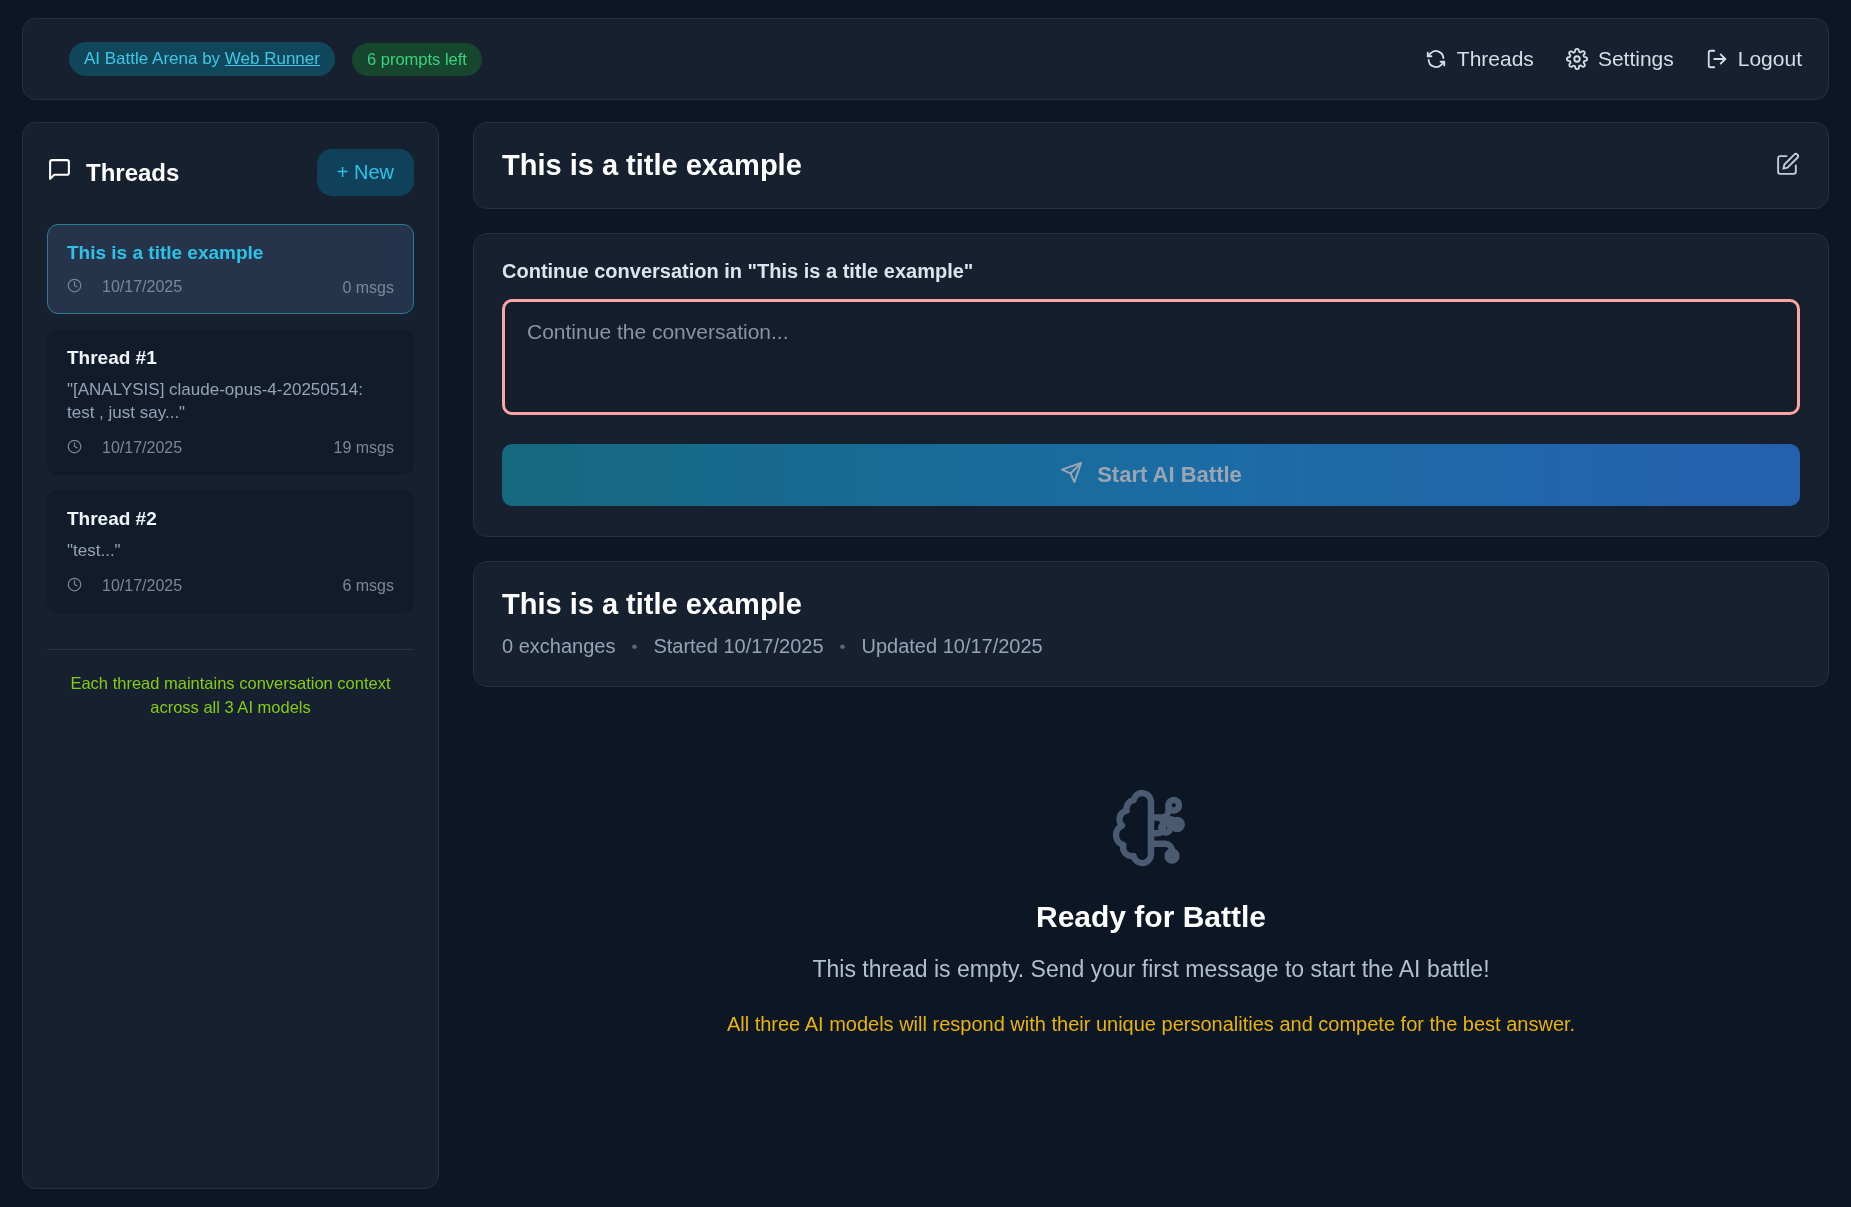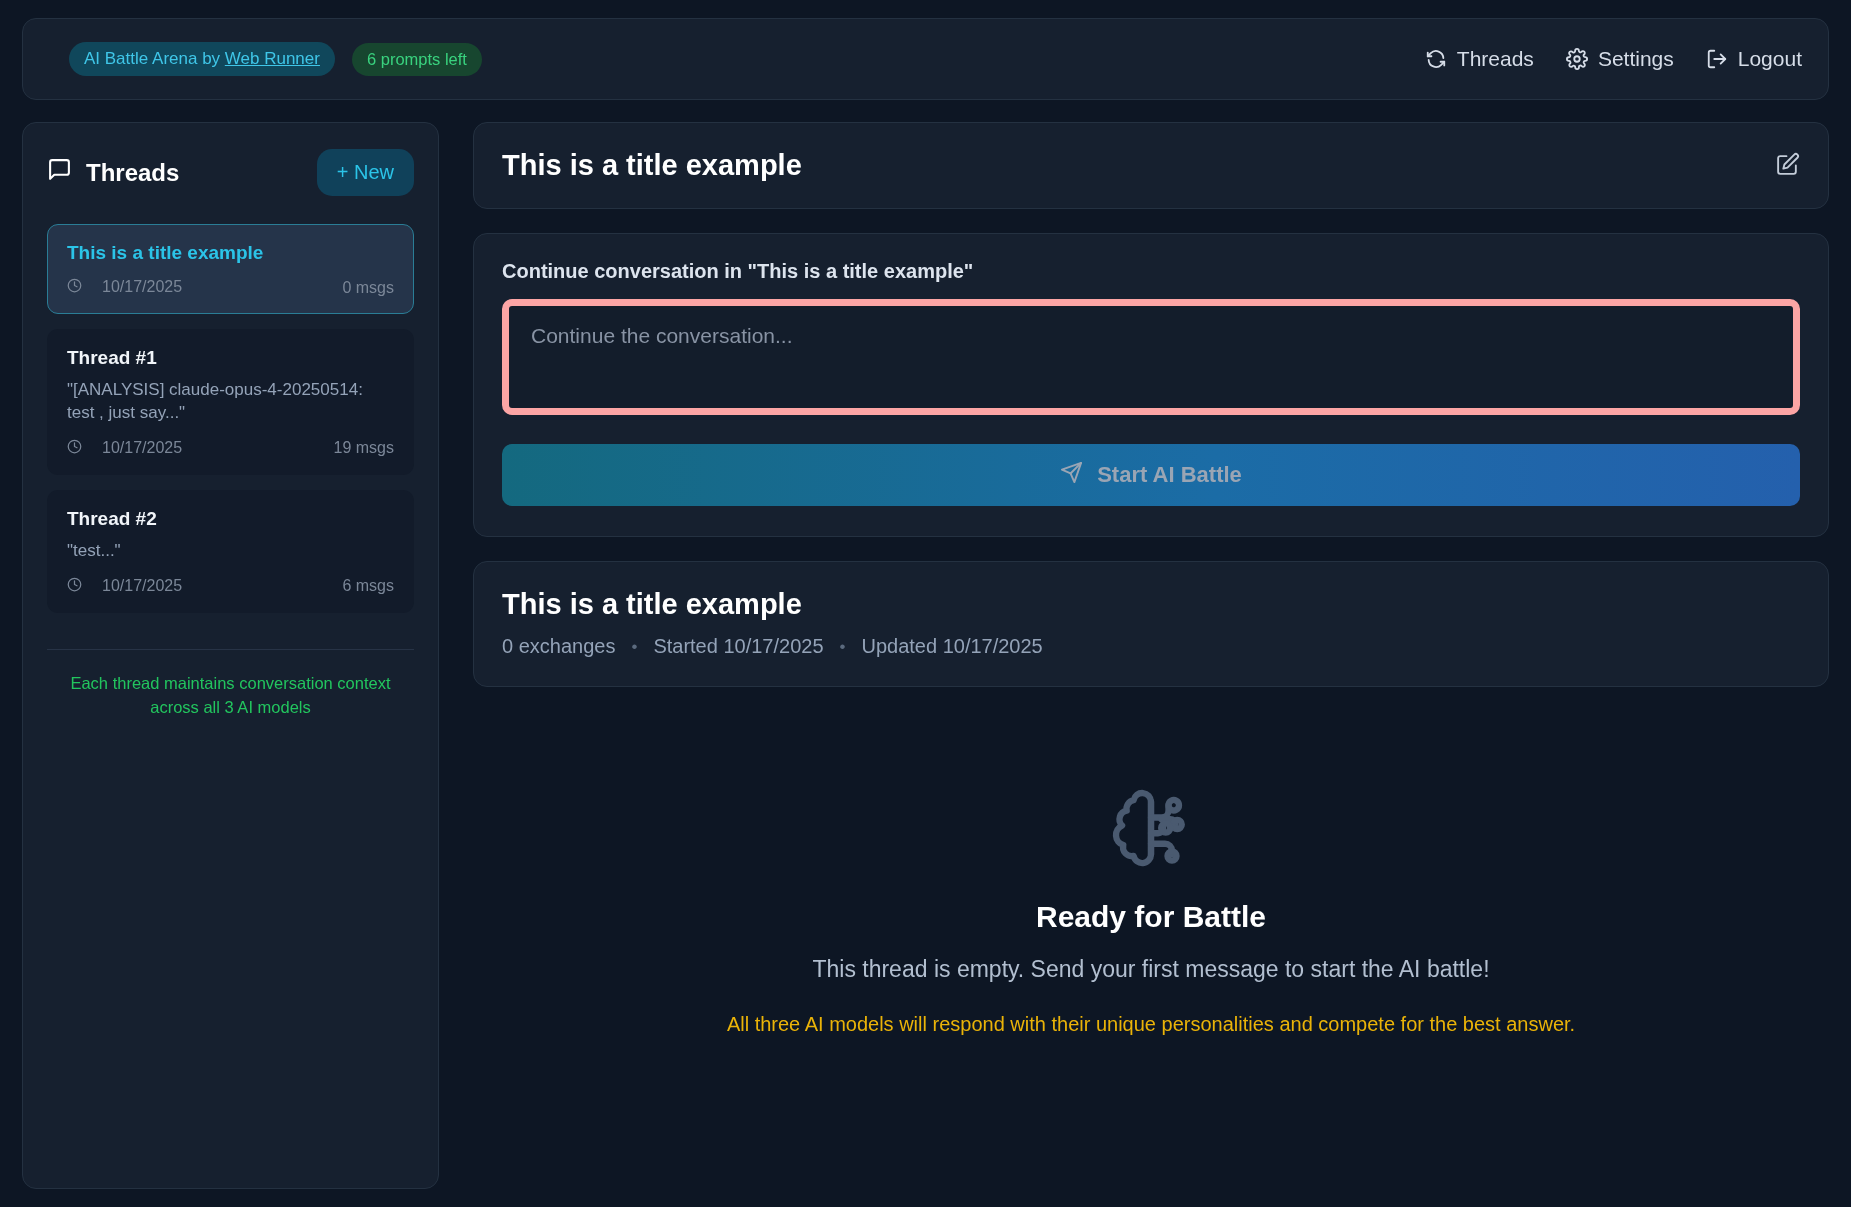--- a/index.html
+++ b/index.html
@@ -161,21 +161,21 @@
   .thread-count { margin-left: auto; }
   .sidebar-divider {
     margin: 36px 0 0;
     border-top: 1px solid #27real;
     border-top: 1px solid #273346;
   }
   .sidebar-foot {
     margin-top: 22px;
     text-align: center;
     font-size: 16.5px;
-    color: #22c55e;
+    color: #84cc16;
     line-height: 1.45;
     padding: 0 6px;
   }
 
   
   .main {
     flex: 1;
     display: flex;
     flex-direction: column;
     gap: 24px;
@@ -208,21 +208,21 @@
   .compose-label {
     font-size: 20px;
     font-weight: bold;
     color: #dde4ee;
     margin-bottom: 16px;
   }
   .compose-input {
     width: 100%;
     height: 116px;
     background: #131d2b;
-    border: 7px solid #fca5a5;
+    border: 3px solid #fca5a5;
     border-radius: 10px;
     padding: 18px 22px;
     color: #e2e8f0;
     font-size: 21px;
     font-family: inherit;
     resize: none;
     outline: none;
   }
   .compose-input::placeholder { color: #8893a4; }
   .battle-btn {

